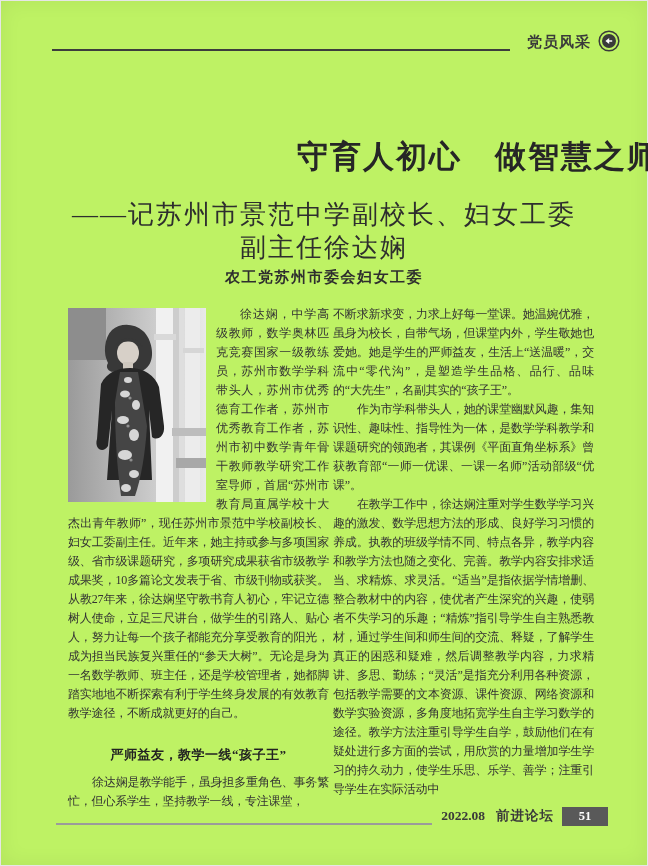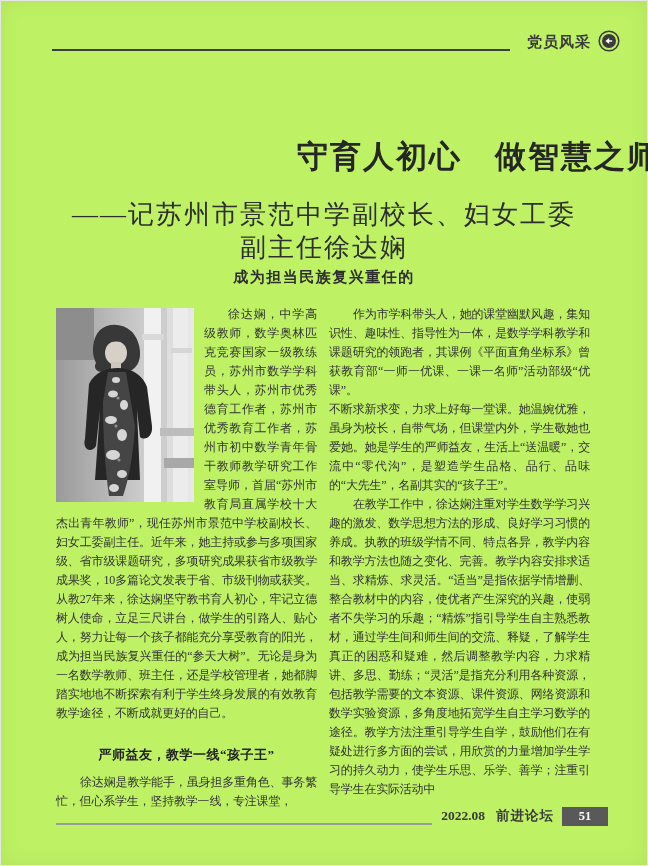--- a/index.html
+++ b/index.html
@@ -42,22 +42,22 @@
   }
   .author {
     position:absolute; top:268px; left:0; width:100%;
     text-align:center;
     font-family:"Liberation Sans","DejaVu Sans",sans-serif;
     font-size:15px; font-weight:bold; color:#2e2e2e; letter-spacing:1.5px;
   }
 
   
   .columns {
-    position:absolute; top:305px; left:56px; width:536px;
-    display:flex; gap:12px;
+    position:absolute; top:305px; left:68px; width:536px;
+    display:flex; gap:4px;
   }
   .col { width:261px; }
   .para {
     font-size:12px; letter-spacing:-0.2px; line-height:19px;
     text-align:justify; text-justify:inter-character; color:#333;
   }
   .para.indent { text-indent:2em; }
   .photo {
     float:left; width:138px; height:194px;
     margin:3px 10px 3px 0; display:block;
@@ -108,21 +108,21 @@
         <path d="M14.2 10.2 L11.2 10.2 L11.2 8.1 L7.4 11 L11.2 13.9 L11.2 11.8 L14.2 11.8 Z" fill="#ffffff"></path>
       </svg>
     </span>
   </div>
 
   <h1 class="title">守育人初心　做智慧之师</h1>
   <div class="subtitle">
     <div>——记苏州市景范中学副校长、妇女工委</div>
     <div>副主任徐达娴</div>
   </div>
-  <div class="author">成为担当民族复兴重任的</div>
+  <div class="author">农工党苏州市委会妇女工委</div>
 
   <div class="columns">
     <div class="col">
       <p class="para indent">
         <span class="photo">
           <svg viewBox="0 0 138 194" xmlns="http://www.w3.org/2000/svg">
             <defs>
               <linearGradient id="bgg" x1="0" y1="0" x2="1" y2="0">
                 <stop offset="0" stop-color="#9a9a9a"></stop>
                 <stop offset="0.55" stop-color="#c6c6c6"></stop>
@@ -169,22 +169,22 @@
             </g>
           </svg>
         </span>
         <span>徐达娴，中学高级教师，数学奥林匹克竞赛国家一级教练员，苏州市数学学科带头人，苏州市优秀德育工作者，苏州市优秀教育工作者，苏州市初中数学青年骨干教师教学研究工作室导师，首届“苏州市教育局直属学校十大杰出青年教师”，现任苏州市景范中学校副校长、妇女工委副主任。近年来，她主持或参与多项国家级、省市级课题研究，多项研究成果获省市级教学成果奖，10多篇论文发表于省、市级刊物或获奖。从教27年来，徐达娴坚守教书育人初心，牢记立德树人使命，立足三尺讲台，做学生的引路人、贴心人，努力让每一个孩子都能充分享受教育的阳光，成为担当民族复兴重任的“参天大树”。无论是身为一名数学教师、班主任，还是学校管理者，她都脚踏实地地不断探索有利于学生终身发展的有效教育教学途径，不断成就更好的自己。</span>
       </p>
       <h2 class="section-heading">严师益友，教学一线“孩子王”</h2>
       <p class="para indent">徐达娴是教学能手，虽身担多重角色、事务繁忙，但心系学生，坚持教学一线，专注课堂，</p>
     </div>
 
     <div class="col">
+      <p class="para">不断求新求变，力求上好每一堂课。她温婉优雅，虽身为校长，自带气场，但课堂内外，学生敬她也爱她。她是学生的严师益友，生活上“送温暖”，交流中“零代沟”，是塑造学生品格、品行、品味的“大先生”，名副其实的“孩子王”。</p>
       <p class="para indent">作为市学科带头人，她的课堂幽默风趣，集知识性、趣味性、指导性为一体，是数学学科教学和课题研究的领跑者，其课例《平面直角坐标系》曾获教育部“一师一优课、一课一名师”活动部级“优课”。</p>
-      <p class="para">不断求新求变，力求上好每一堂课。她温婉优雅，虽身为校长，自带气场，但课堂内外，学生敬她也爱她。她是学生的严师益友，生活上“送温暖”，交流中“零代沟”，是塑造学生品格、品行、品味的“大先生”，名副其实的“孩子王”。</p>
       <p class="para indent">在教学工作中，徐达娴注重对学生数学学习兴趣的激发、数学思想方法的形成、良好学习习惯的养成。执教的班级学情不同、特点各异，教学内容和教学方法也随之变化、完善。教学内容安排求适当、求精炼、求灵活。“适当”是指依据学情增删、整合教材中的内容，使优者产生深究的兴趣，使弱者不失学习的乐趣；“精炼”指引导学生自主熟悉教材，通过学生间和师生间的交流、释疑，了解学生真正的困惑和疑难，然后调整教学内容，力求精讲、多思、勤练；“灵活”是指充分利用各种资源，包括教学需要的文本资源、课件资源、网络资源和数学实验资源，多角度地拓宽学生自主学习数学的途径。教学方法注重引导学生自学，鼓励他们在有疑处进行多方面的尝试，用欣赏的力量增加学生学习的持久动力，使学生乐思、乐学、善学；注重引导学生在实际活动中</p>
     </div>
   </div>
 
   <div class="footer">
     <div class="footer-rule"></div>
     <span class="footer-issue">2022.08</span>
     <span class="footer-journal">前进论坛</span>
     <span class="footer-pagebox">51</span>
   </div>

